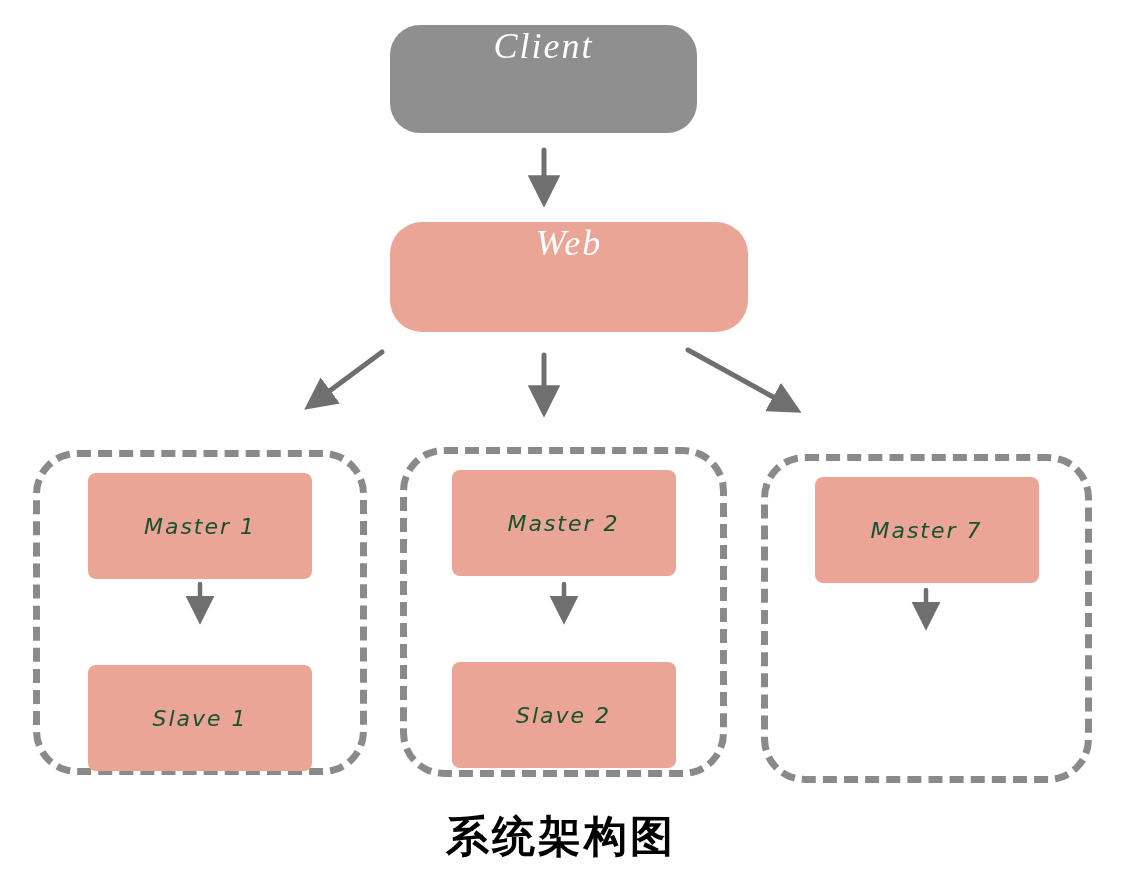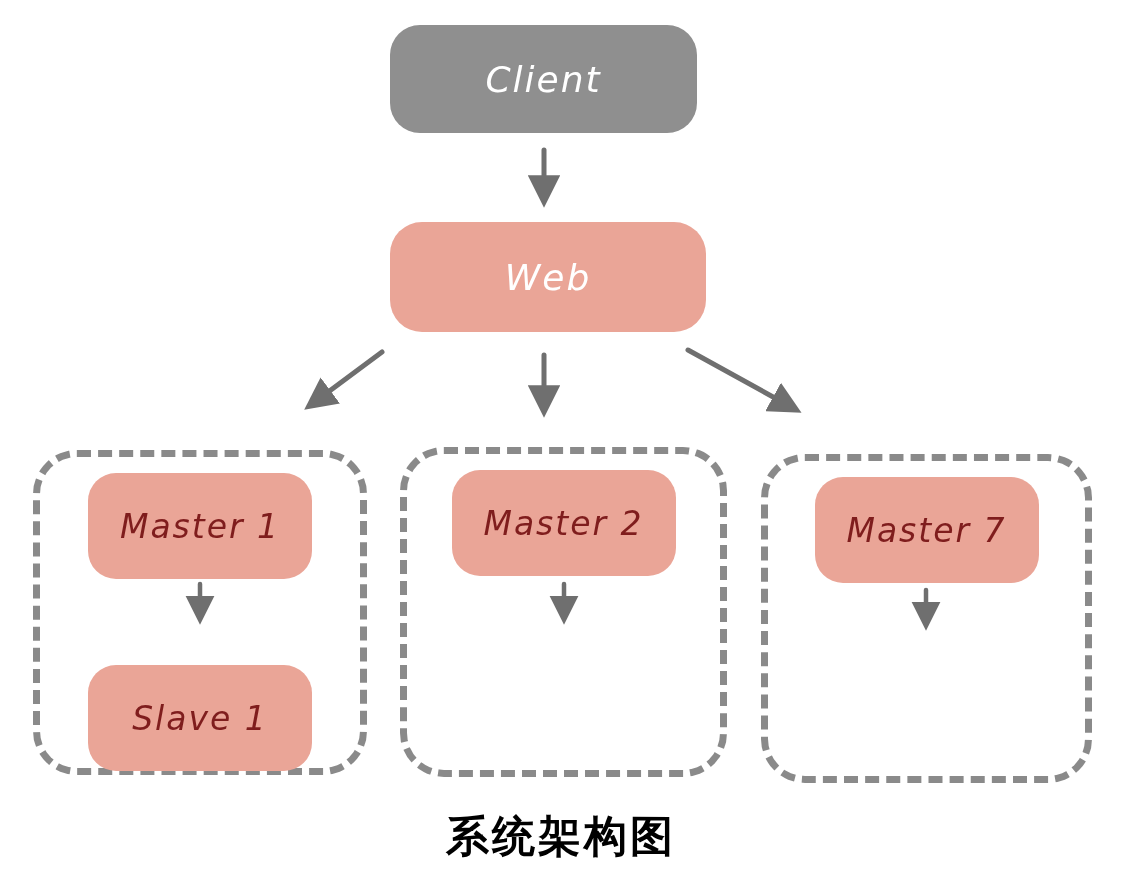--- a/index.html
+++ b/index.html
@@ -18,63 +18,64 @@
   .arrows-layer {
     position: absolute;
     left: 0; top: 0;
     width: 1142px;
     height: 882px;
     pointer-events: none;
   }
   .node {
     position: absolute;
     display: flex;
-    align-items: center;
+    align-items: flex-start;
     justify-content: center;
     color: #ffffff;
     font-style: italic;
     letter-spacing: 2px;
     box-sizing: border-box;
+    font-family: Liberation Serif, serif;
   }
   .node-client {
     left: 390px; top: 25px;
     width: 307px; height: 108px;
     background: #8F8F8F;
     border-radius: 30px;
     font-size: 36px;
   }
   .node-web {
     left: 390px; top: 222px;
-    width: 316px; height: 110px;
+    width: 358px; height: 110px;
     background: #EAA597;
     border-radius: 32px;
     font-size: 36px;
   }
   .group {
     position: absolute;
     border: 7px dashed #8A8A8A;
     border-radius: 44px;
     box-sizing: border-box;
   }
   .group-1 { left: 33px;  top: 450px; width: 334px; height: 325px; }
   .group-2 { left: 400px; top: 447px; width: 327px; height: 330px; }
   .group-3 { left: 761px; top: 454px; width: 331px; height: 329px; }
   .inner-node {
     position: absolute;
     left: 50%;
     transform: translateX(-50%);
     width: 224px; height: 106px;
     background: #EAA597;
-    border-radius: 28px;
+    border-radius: 8px;
     display: flex;
     align-items: center;
     justify-content: center;
-    color: #7f1d1d;
+    color: #14532d;
     font-style: italic;
-    font-size: 33px;
+    font-size: 22px;
     letter-spacing: 2px;
   }
   .inner-master { top: 16px; }
   .inner-slave  { top: 208px; align-items: center; }
   .caption {
     position: absolute;
     left: 0; right: 20px;
     top: 808px;
     text-align: center;
     font-size: 43px;
@@ -124,20 +125,23 @@
     </div>
     <div class="inner-node inner-slave">
       <span>Slave 1</span>
     </div>
   </div>
 
   <div class="group group-2">
     <div class="inner-node inner-master">
       <span>Master 2</span>
     </div>
+    <div class="inner-node inner-slave">
+      <span>Slave 2</span>
+    </div>
   </div>
 
   <div class="group group-3">
     <div class="inner-node inner-master">
       <span>Master 7</span>
     </div>
   </div>
 
   <div class="caption">系统架构图</div>
 

